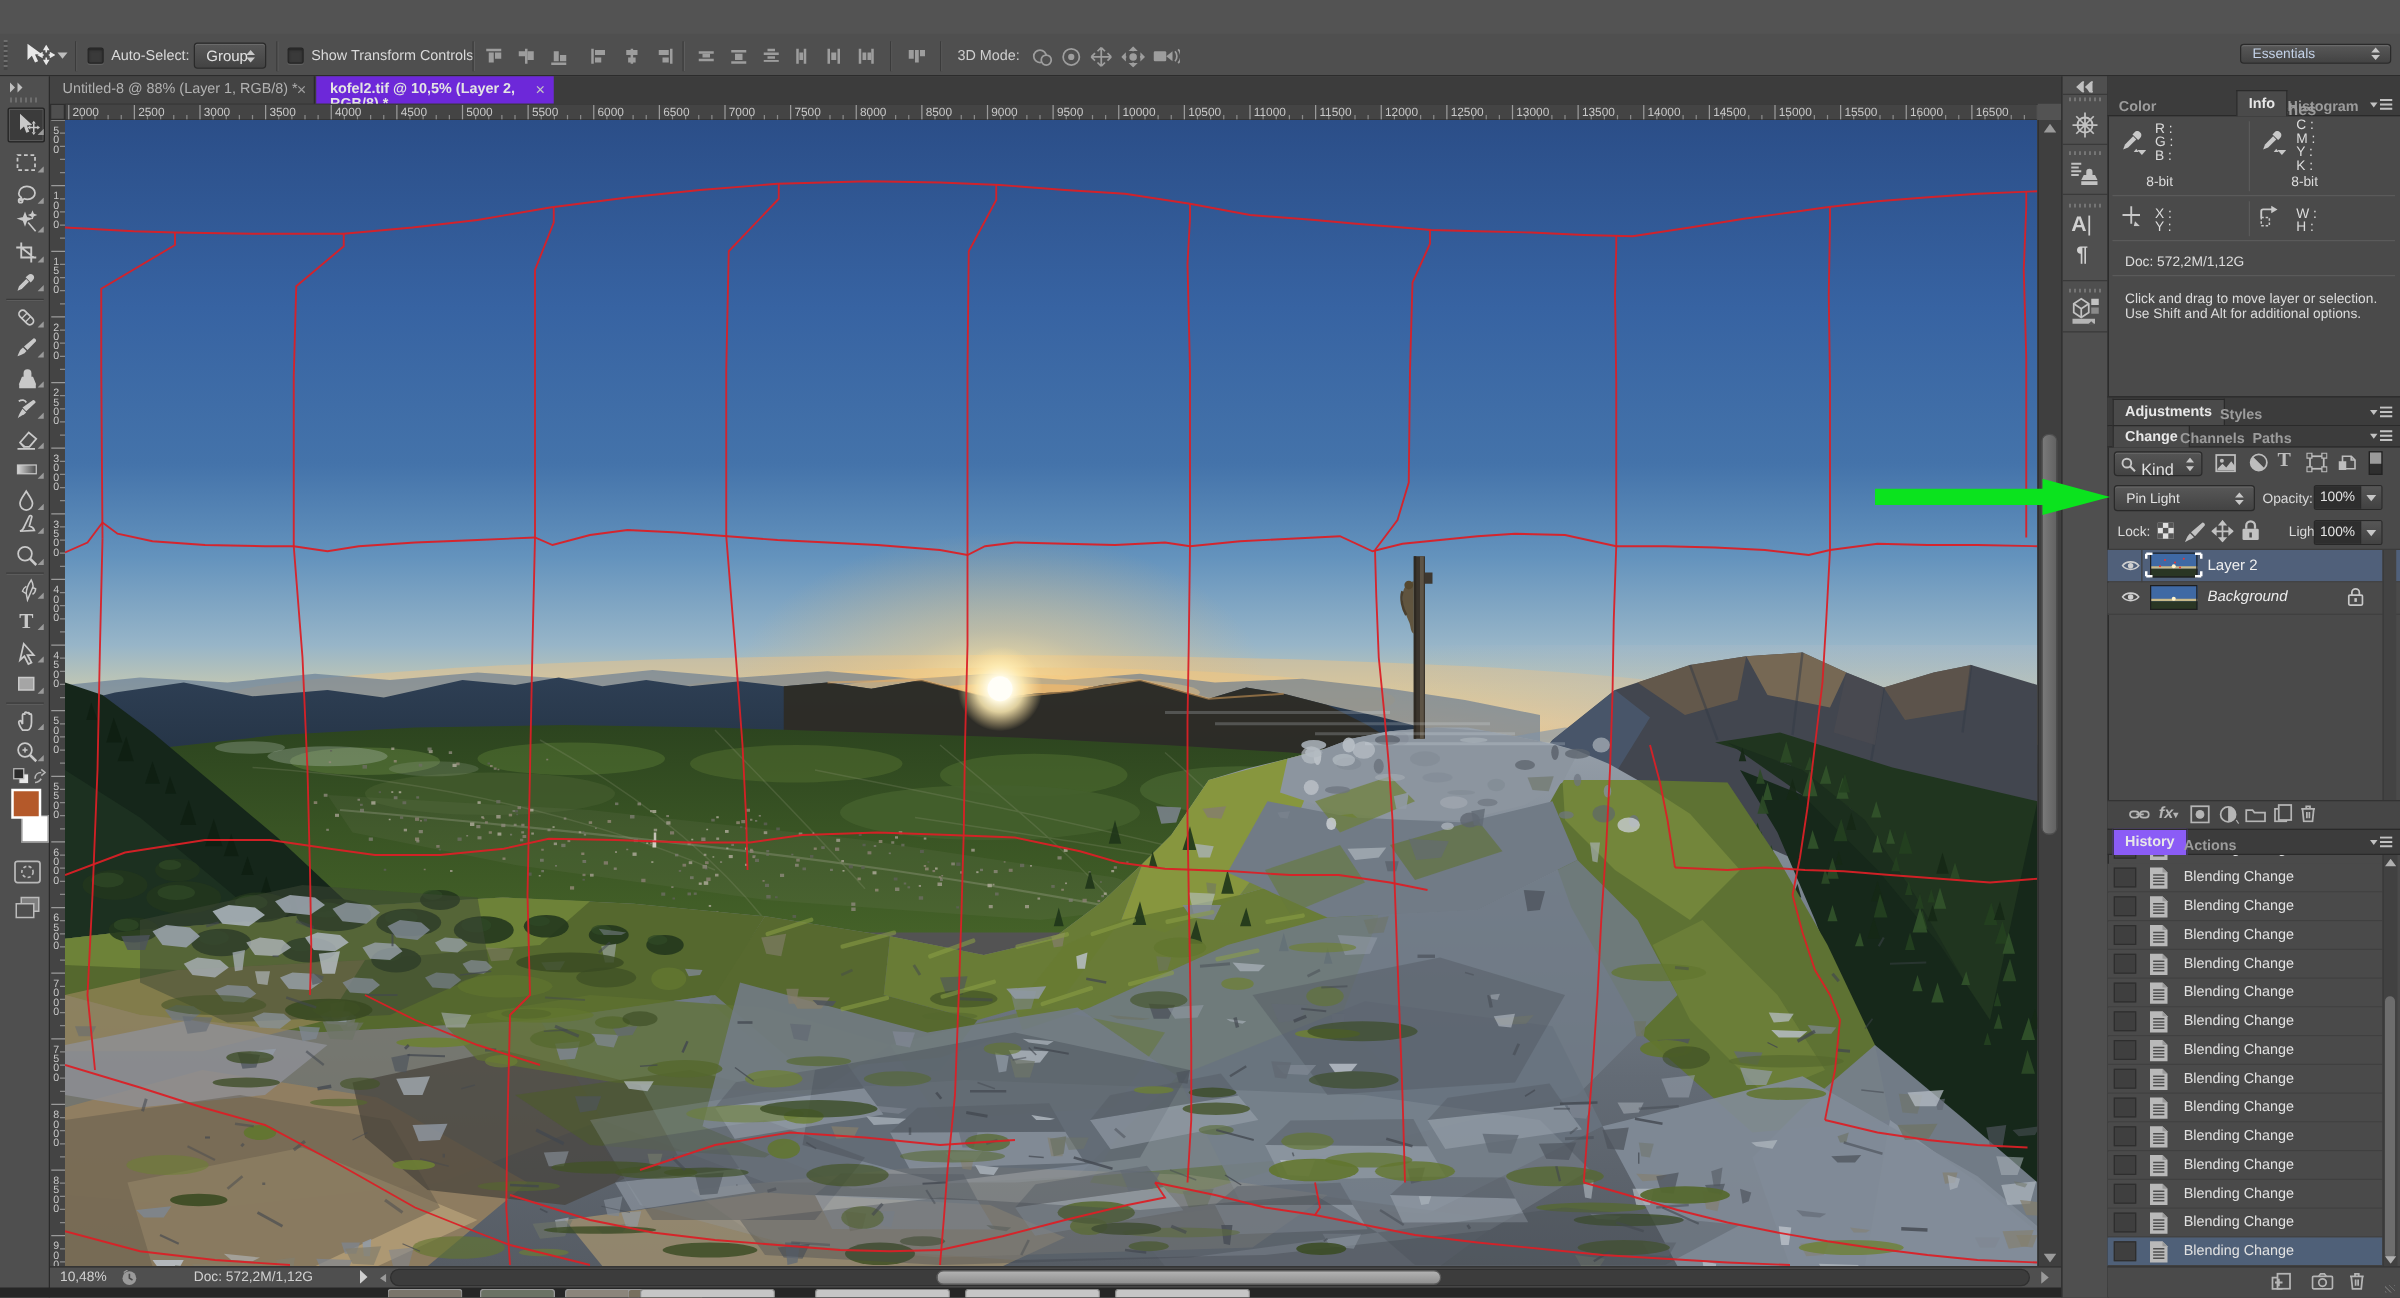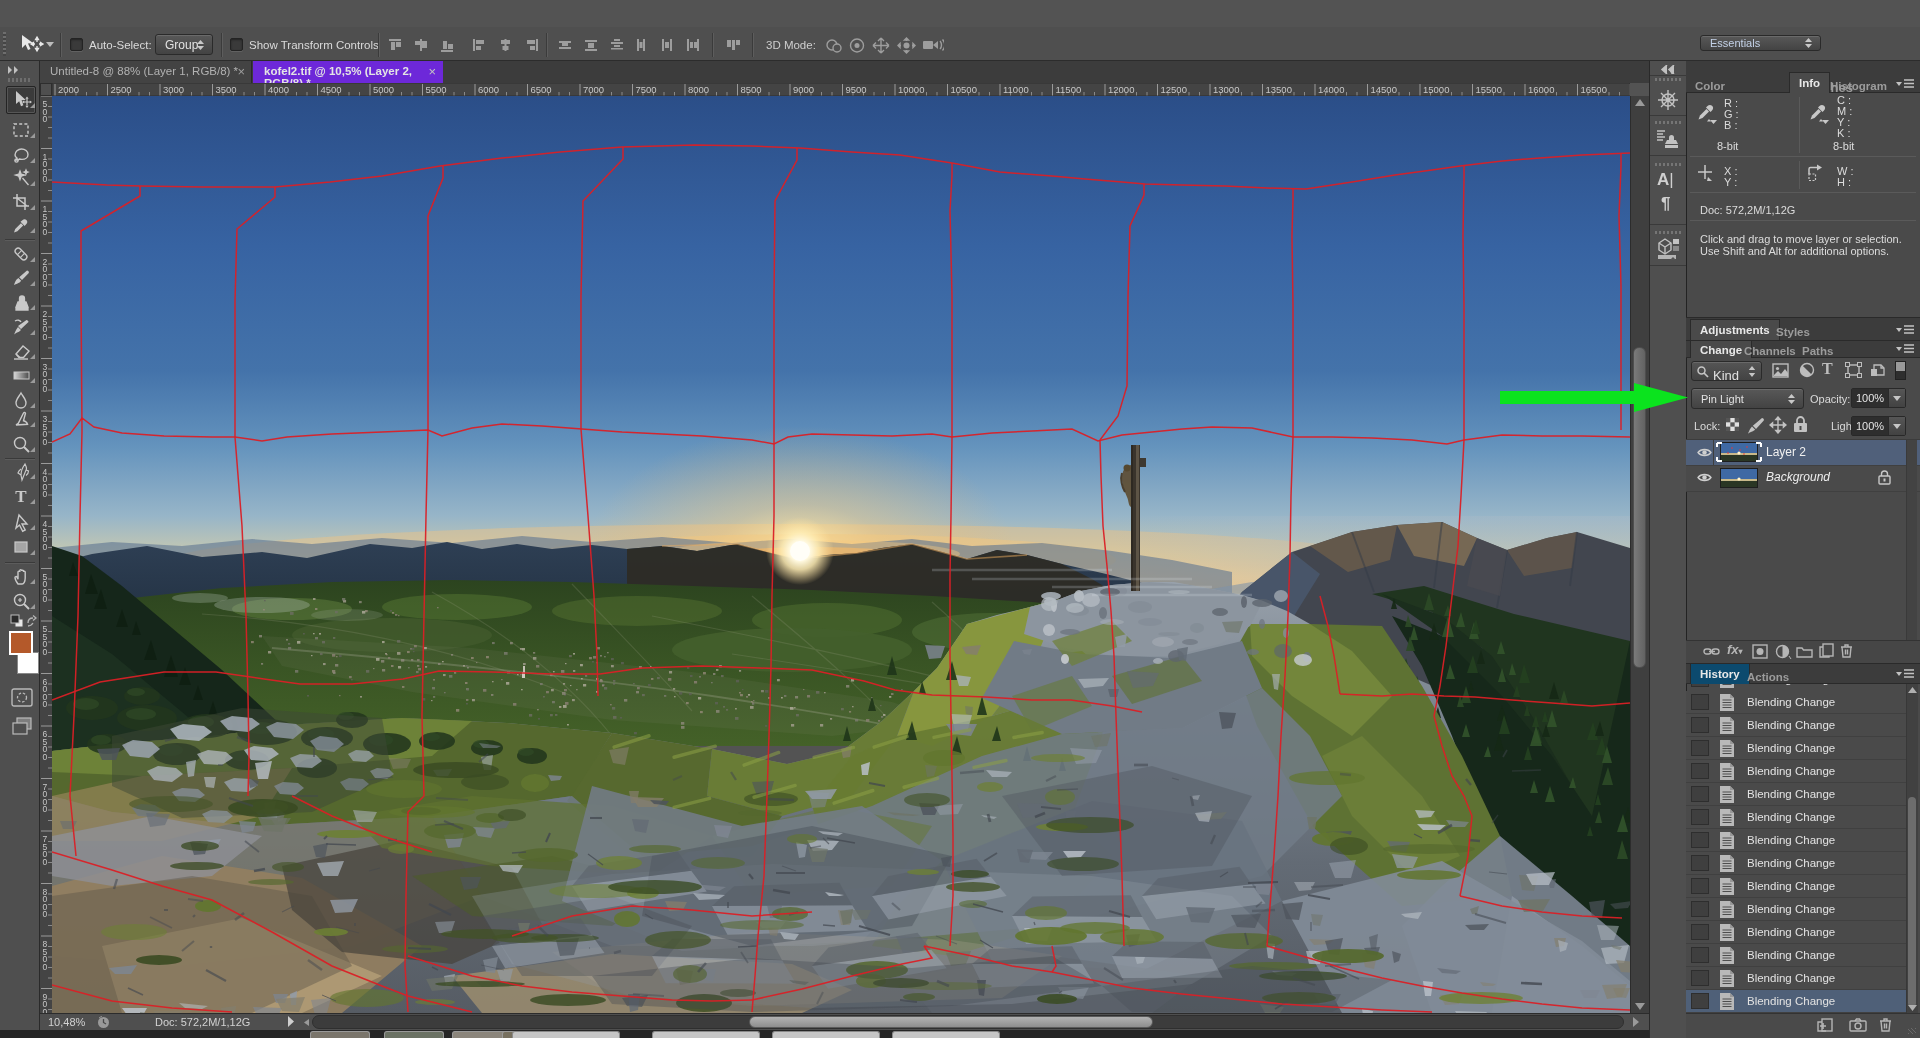--- a/index.html
+++ b/index.html
@@ -113,21 +113,21 @@
     </svg>
     <svg style="position:absolute;left:897px;top:37px" width="19" height="17">
       <circle cx="9.5" cy="8.5" r="3" fill="#9d9d9d"></circle>
       <path d="M9.5 1v3M9.5 13v3M1 8.5h3M15 8.5h3M9.5 1 7.5 3h4zM9.5 16l-2-2h4zM1 8.5l2-2v4zM18 8.5l-2-2v4z" stroke="#9d9d9d" fill="none" stroke-width="1.4"></path>
     </svg>
     <svg style="position:absolute;left:922px;top:38px" width="22" height="15">
       <rect x="1" y="3" width="10" height="8" rx="1" fill="#9d9d9d"></rect>
       <path d="M11 7l5-4v8z" fill="#9d9d9d"></path>
       <path d="M18 3c2 2 2 6 0 8M20.5 1.5c3 3 3 8 0 11" stroke="#9d9d9d" fill="none" stroke-width="1.4"></path>
     </svg>
-    <div style="position:absolute;left:1700px;top:35px;width:121px;height:16px;background:linear-gradient(#585858,#434343);border:1px solid #2a2a2a;border-radius:3px;box-shadow:inset 0 1px 0 #6a6a6a;box-sizing:border-box">
+    <div style="position:absolute;left:1792px;top:35px;width:121px;height:16px;background:linear-gradient(#585858,#434343);border:1px solid #2a2a2a;border-radius:3px;box-shadow:inset 0 1px 0 #6a6a6a;box-sizing:border-box">
 <div style="position:absolute;left:9px;top:50%;transform:translateY(-50%);font-size:11px;color:#c4d2e8">Essentials</div>
 <svg style="position:absolute;right:7px;top:50%;transform:translateY(-50%)" width="9" height="12">
         <path d="M4.5 1 L8 5 H1 Z M4.5 11 L1 7 H8 Z" fill="#c8c8c8"></path>
       </svg>
 </div>
 <div style="position:absolute;left:0;top:61px;width:1920px;height:22px;background:#3c3c3c">
       <div style="position:absolute;left:40px;top:0;width:212px;height:22px;background:#434343;border-right:1px solid #2a2a2a;box-sizing:border-box">
 <div style="position:absolute;left:10px;top:4px;font-size:11.5px;color:#b2b2b2">Untitled-8 @ 88% (Layer 1, RGB/8) *</div>
 <div style="position:absolute;right:6px;top:3px;font-size:13px;color:#9e9e9e">×</div>
       </div>
@@ -1766,21 +1766,21 @@
       <path d="M1 12V3h5l1.5 2H16v7z" stroke="#b5b5b5" fill="none" stroke-width="1.4"></path>
     </svg>
     <svg style="position:absolute;left:1819px;top:643px" width="15" height="15">
       <rect x="4" y="1" width="10" height="12" stroke="#b5b5b5" fill="none" stroke-width="1.4"></rect>
       <path d="M4 4H1v10h9v-1" stroke="#b5b5b5" fill="none" stroke-width="1.4"></path>
     </svg>
     <svg style="position:absolute;left:1840px;top:643px" width="13" height="15">
       <path d="M2 4h9l-1 10H3zM1 4h11M5 4V2h3v2M5.5 6.5v5M7.5 6.5v5" stroke="#b5b5b5" fill="none" stroke-width="1.4"></path>
     </svg>
 <div style="position:absolute;left:1686px;top:663px;width:234px;height:21px;background:#3c3c3c;border-top:1px solid #2a2a2a;border-bottom:1px solid #2a2a2a;box-sizing:border-box"></div>
-    <div style="position:absolute;left:1690px;top:663px;height:21px;background:#0c4a6e;border:1px solid #2a2a2a;border-bottom:none;padding:0 9px;font-size:11.5px;font-weight:bold;color:#e8e8e8;line-height:21px;box-sizing:border-box">History</div>
+    <div style="position:absolute;left:1690px;top:663px;height:21px;background:#8b5cf6;border:1px solid #2a2a2a;border-bottom:none;padding:0 9px;font-size:11.5px;font-weight:bold;color:#e8e8e8;line-height:21px;box-sizing:border-box">History</div>
     <div style="position:absolute;left:1747px;top:671px;font-size:11.5px;font-weight:bold;color:#9c9c9c">Actions</div>
     <svg style="position:absolute;left:1896px;top:669px" width="18" height="10">
       <path d="M0 3l3 4 3-4z" fill="#c2c2c2"></path>
       <path d="M8 1h10M8 4.5h10M8 8h10" stroke="#c2c2c2" stroke-width="1.6"></path>
     </svg>
     <div style="position:absolute;left:1686px;top:684px;width:220px;height:7px;overflow:hidden">
       <div style="position:absolute;left:5px;top:-13px;width:18px;height:16px;background:#3f3f3f;border:1px solid #2e2e2e;box-sizing:border-box"></div>
       <svg style="position:absolute;left:33px;top:-14px" width="16" height="19">
         <path d="M1 1h10l4 4v13H1z" fill="#b9b9b9"></path>
         <path d="M3.5 7h9M3.5 9.5h9M3.5 12h9M3.5 14.5h9" stroke="#4e4e4e" stroke-width="1.2"></path>

